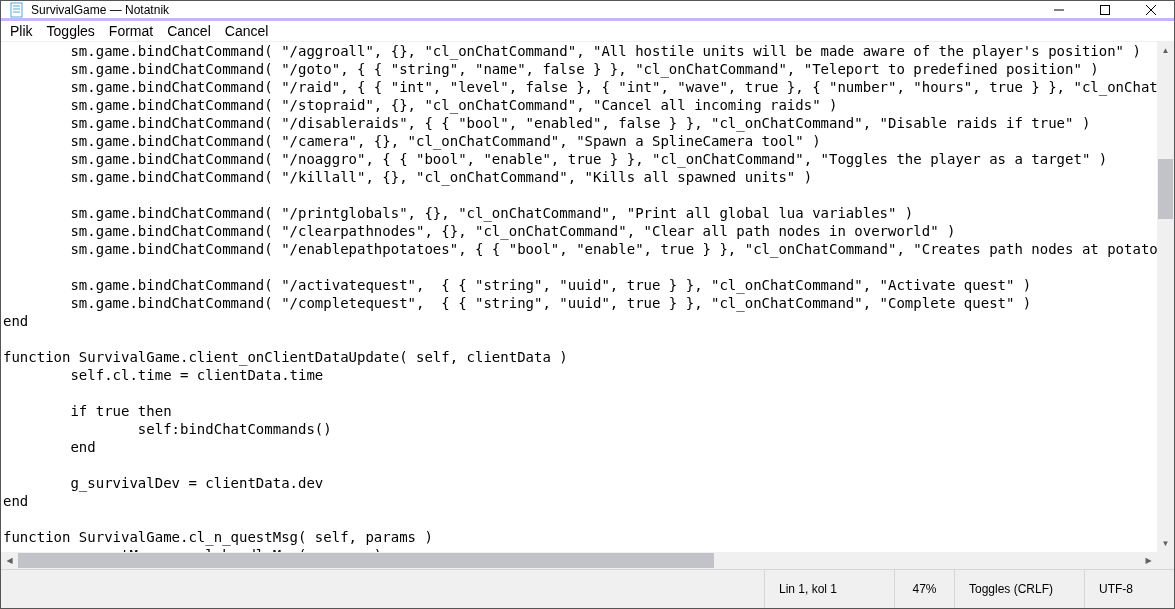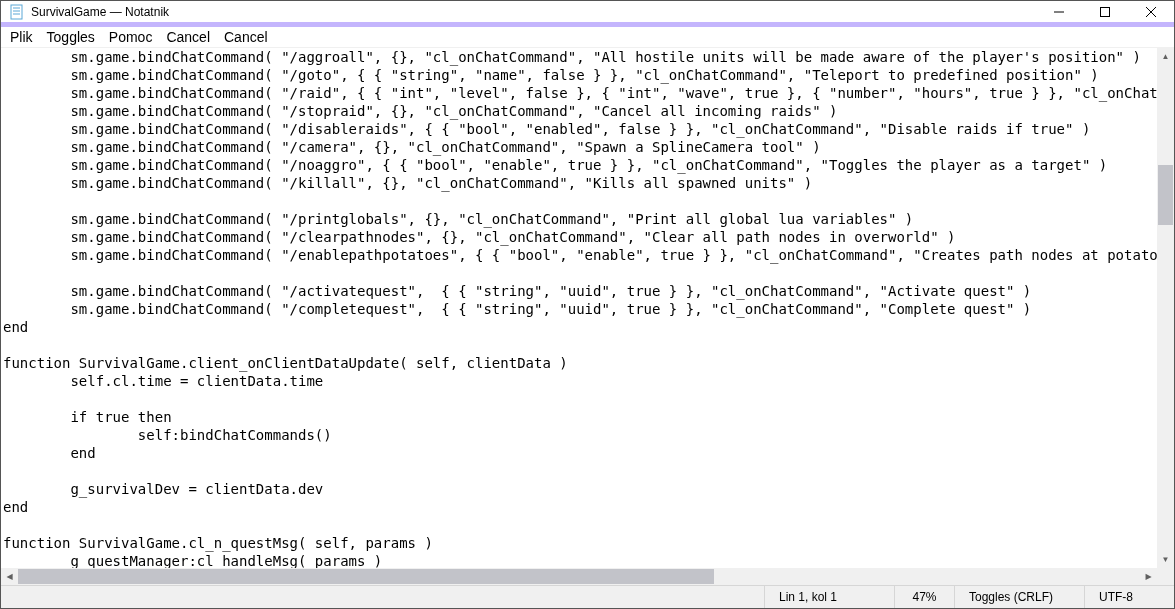--- a/index.html
+++ b/index.html
@@ -8,25 +8,25 @@
     font-size: 12px;
     background: #fff;
     width: 1175px;
     height: 609px;
     overflow: hidden;
     display: flex;
     flex-direction: column;
     border: 1px solid #555;
   }
   .titlebar {
-    height: 26px;
+    height: 20px;
     display: flex;
     align-items: center;
     background: #fff;
-    border-bottom: 5px solid #c4b5fd;
+    border-bottom: 3px solid #c4b5fd;
   }
   .titlebar .icon {
     width: 16px; height: 16px;
     margin: 0 6px 0 8px;
     display: inline-flex;
   }
   .titlebar .title {
     flex: 1;
     font-size: 12px;
     color: #000;
@@ -107,21 +107,21 @@
     left: 0; width: 62%;
     background: #c2c3c9;
   }
   .corner {
     position: absolute;
     right: 0; bottom: 0;
     width: 17px; height: 17px;
     background: #f0f0f0;
   }
   .statusbar {
-    height: 23px;
+    height: 39px;
     background: #f0f0f0;
     border-top: 1px solid #d6d6d6;
     display: flex;
     align-items: stretch;
     font-size: 12px;
   }
   .statusbar .spacer { flex: 1; }
   .statuscell {
     border-left: 1px solid #d6d6d6;
     padding: 0 14px;
@@ -161,21 +161,21 @@
           <line x1="0" y1="0" x2="10" y2="10" stroke="#000" stroke-width="1"></line>
           <line x1="10" y1="0" x2="0" y2="10" stroke="#000" stroke-width="1"></line>
         </svg>
     </div>
   </div>
 </div>
 
 <div class="menubar">
   <div class="menuitem">Plik</div>
   <div class="menuitem">Toggles</div>
-  <div class="menuitem">Pomoc</div>
+  <div class="menuitem">Format</div>
   <div class="menuitem">Cancel</div>
   <div class="menuitem">Cancel</div>
 </div>
 
 <div class="editor-wrap">
   <div class="editor">
     <div class="code" id="code-content">        sm.game.bindChatCommand( "/aggroall", {}, "cl_onChatCommand", "All hostile units will be made aware of the player's position" )
         sm.game.bindChatCommand( "/goto", { { "string", "name", false } }, "cl_onChatCommand", "Teleport to predefined position" )
         sm.game.bindChatCommand( "/raid", { { "int", "level", false }, { "int", "wave", true }, { "number", "hours", true } }, "cl_onChatCommand"
         sm.game.bindChatCommand( "/stopraid", {}, "cl_onChatCommand", "Cancel all incoming raids" )

